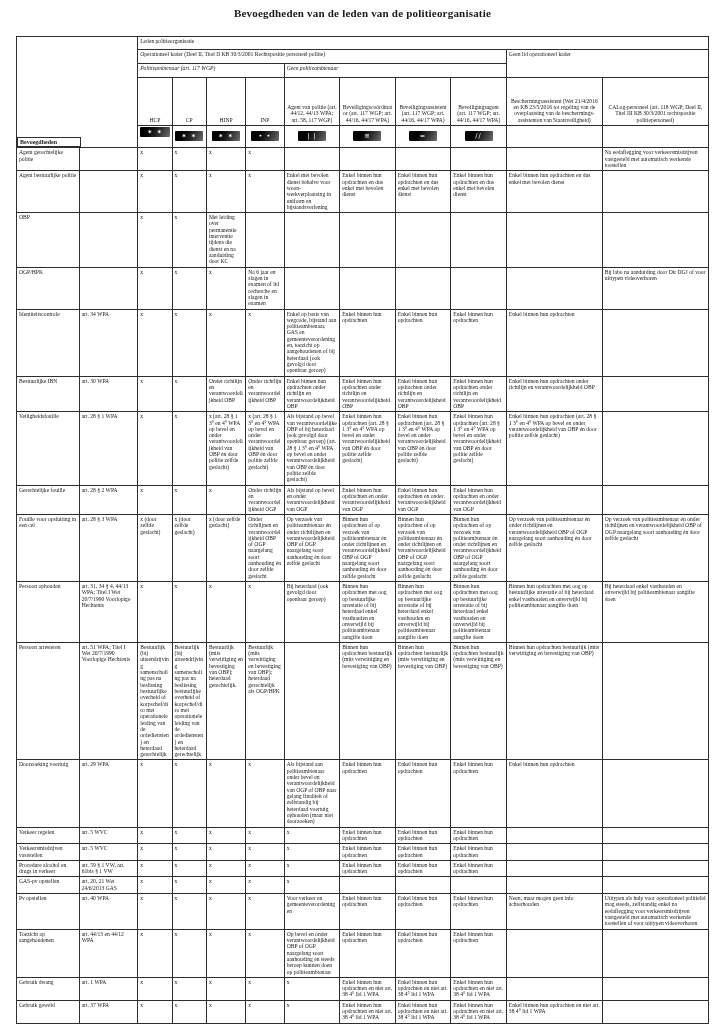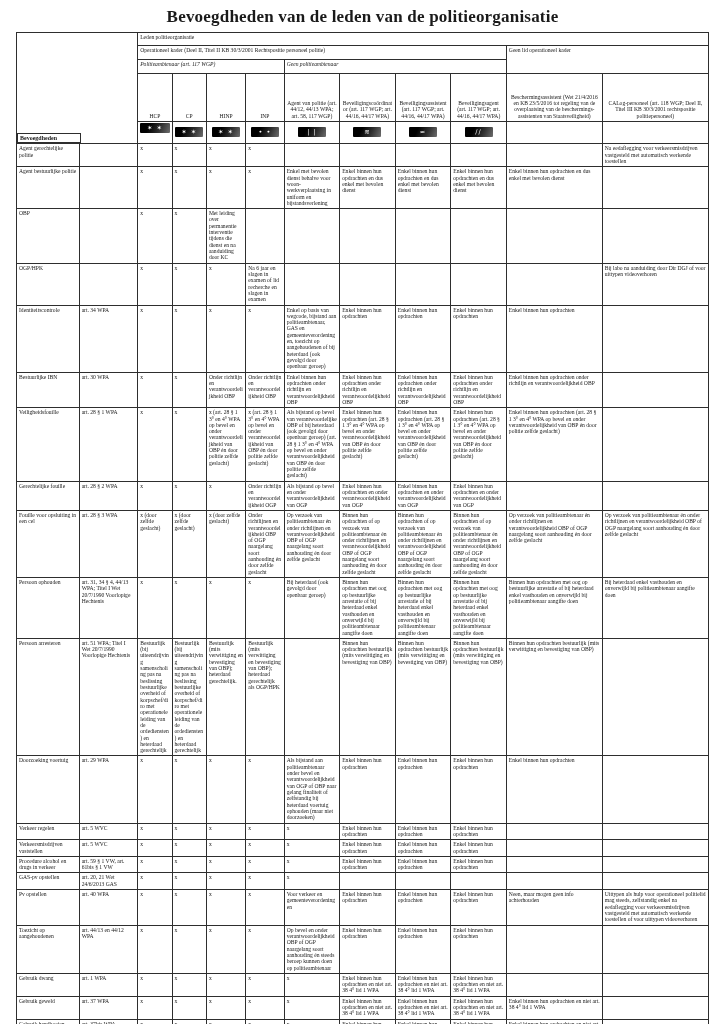--- a/index.html
+++ b/index.html
@@ -1,18 +1,18 @@
 <!DOCTYPE html>
 <html><head>
 <meta charset="utf-8">
 <style>
   html,body{margin:0;padding:0;background:#fff;}
   .page{width:725px;height:1024px;position:relative;overflow:hidden;background:#fff;
         font-family:"Liberation Serif", "DejaVu Serif", serif;color:#1a1a1a;}
-  .title{font-size:17px;font-weight:bold;text-align:center;margin:7px 0 5px 0;letter-spacing:0.2px;}
+  .title{font-size:11px;font-weight:bold;text-align:center;margin:7px 0 17px 0;letter-spacing:0.2px;}
   table.grid{border-collapse:collapse;table-layout:fixed;margin-left:16px;width:693px;}
   table.grid th, table.grid td{border:1px solid #2e2e2e;vertical-align:top;text-align:left;
         font-weight:normal;font-size:5.6px;line-height:1.13;padding:1px 2px 2px 2px;
         word-wrap:break-word;overflow-wrap:break-word;}
   thead th{vertical-align:middle;text-align:center;}
   th.blank{border:none;position:relative;background:#fff;}
   .bev-box{position:absolute;left:0;bottom:0;width:58px;border:1px solid #2e2e2e;background:#fff;
         font-weight:bold;font-size:6px;padding:1px 2px;text-align:left;}
   th.h1{font-weight:bold;font-size:6px;height:9px;}
   th.h2{font-weight:bold;font-size:6px;height:10px;vertical-align:middle;}

